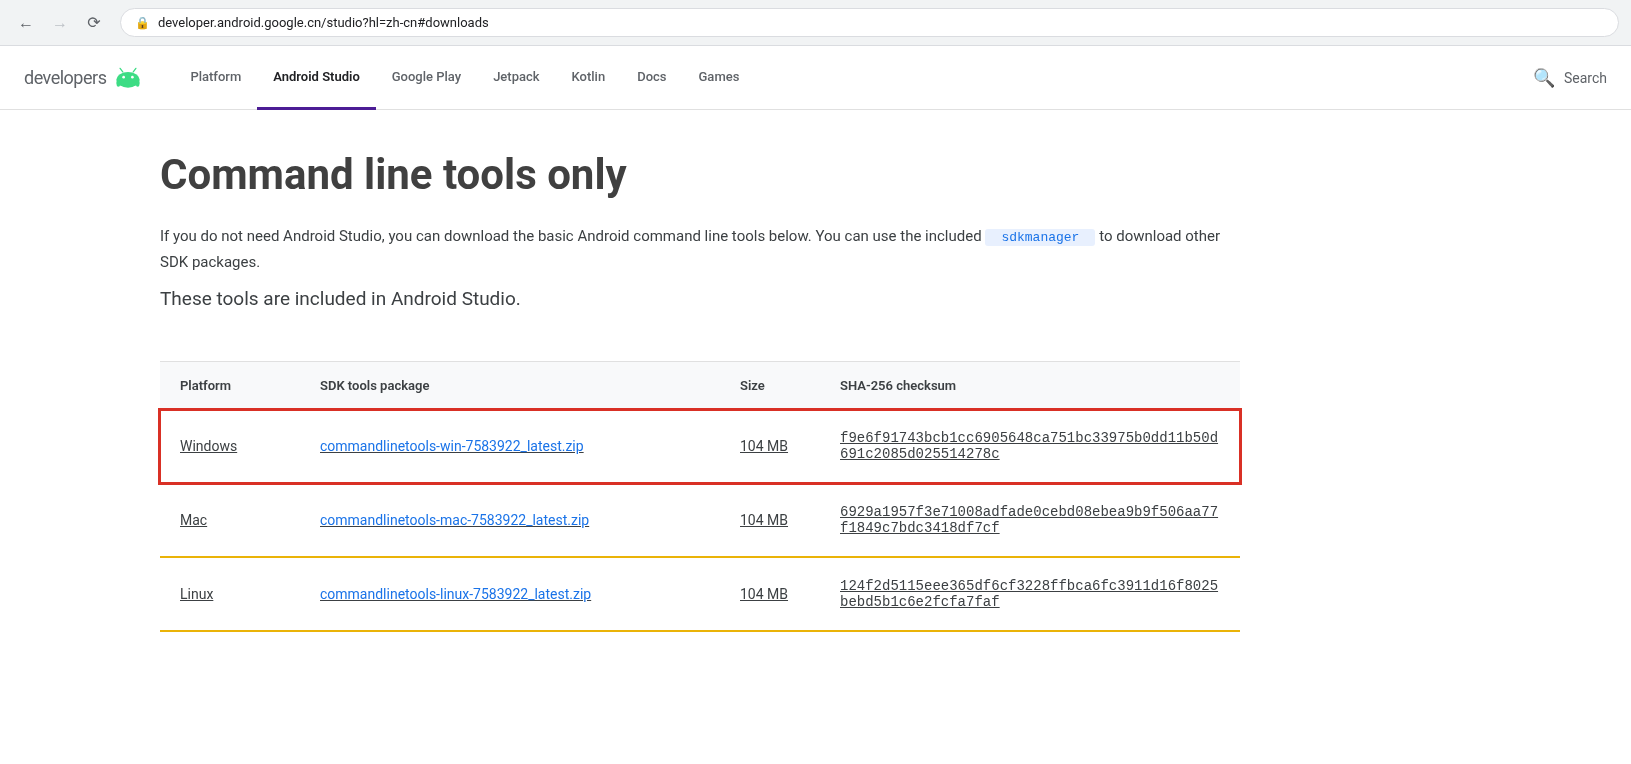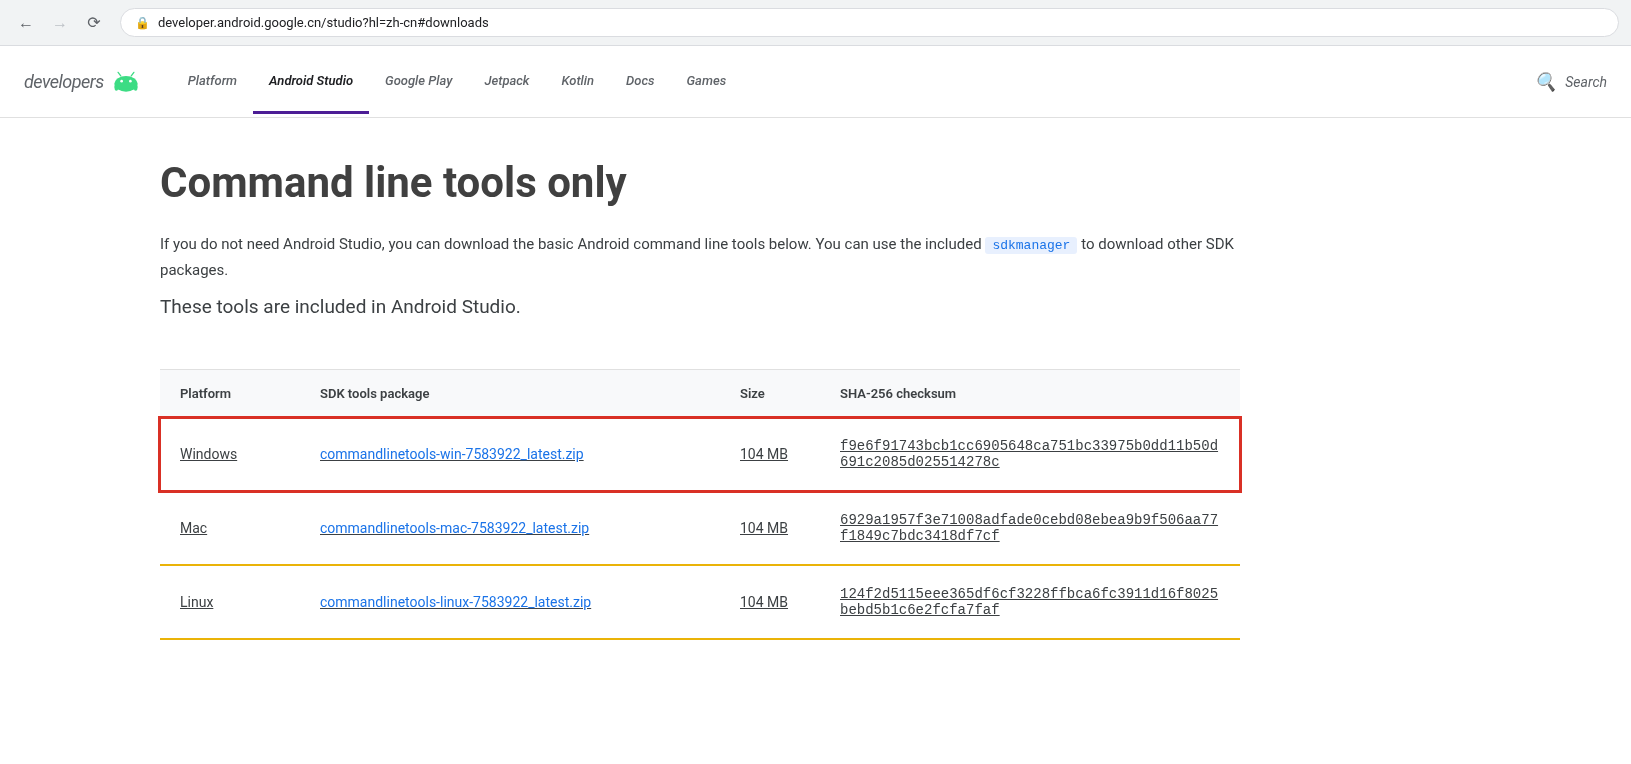--- a/index.html
+++ b/index.html
@@ -48,23 +48,22 @@
     .lock-icon { color: #5f6368; font-size: 12px; }
     .url-text { color: #202124; }
 
     
     .top-nav {
       background: #fff;
       border-bottom: 1px solid #e0e0e0;
       padding: 0 24px;
       display: flex;
       align-items: center;
-      height: 72px;
+      height: 64px;
       gap: 0;
-      font-style: italic;
     }
     .logo-area {
       display: flex;
       align-items: center;
       gap: 8px;
       margin-right: 32px;
       text-decoration: none;
     }
     .logo-text {
       font-size: 18px;
@@ -129,21 +128,21 @@
       font-size: 15px;
       color: #3c4043;
       line-height: 1.7;
       margin-bottom: 12px;
     }
 
     .sdk-link {
       color: #1a73e8;
       text-decoration: none;
       background: #e8f0fe;
-      padding: 1px 7px;
+      padding: 1px 16px;
       border-radius: 3px;
       font-size: 13px;
       font-family: 'Courier New', monospace;
     }
 
     .tools-note {
       font-size: 19px;
       color: #3c4043;
       margin-bottom: 51px;
     }

